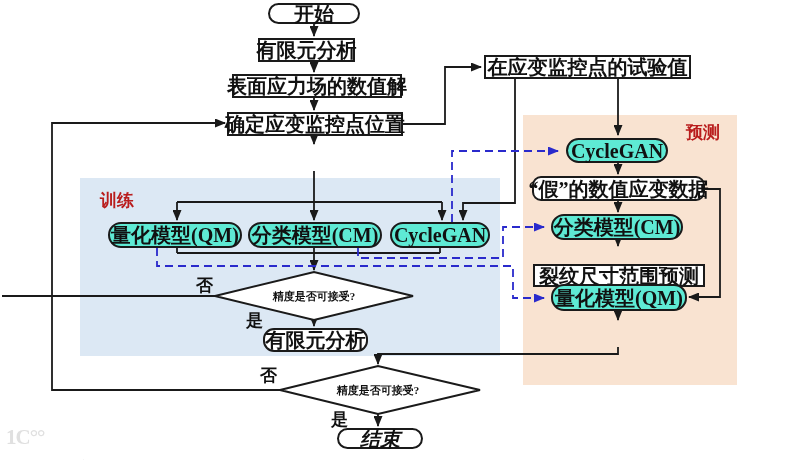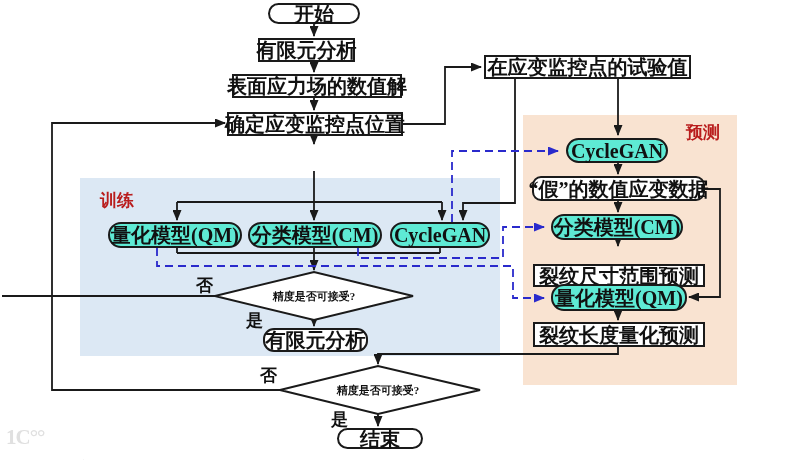--- a/index.html
+++ b/index.html
@@ -107,24 +107,23 @@
   <div class="node pill" style="left:390px;top:222px;width:100px;height:26px;">CycleGAN</div>
 
   <div class="dtext" style="left:234px;top:286px;width:160px;height:20px;">精度是否可接受?</div>
   <div class="node terminal" style="left:263px;top:328px;width:105px;height:24px;">有限元分析</div>
 
   <div class="node pill" style="left:566px;top:138px;width:102px;height:25px;">CycleGAN</div>
   <div class="node" style="left:532px;top:176px;width:173px;height:25px;border-radius:9px;">“假”的数值应变数据</div>
   <div class="node pill" style="left:551px;top:214px;width:132px;height:26px;">分类模型(CM)</div>
   <div class="node" style="left:533px;top:264px;width:172px;height:23px;">裂纹尺寸范围预测</div>
   <div class="node pill" style="left:551px;top:284px;width:136px;height:27px;">量化模型(QM)</div>
-  <div class="node" style="left:533px;top:322px;width:172px;height:25px;">裂纹长度量化预测</div>
 
   <div class="dtext" style="left:298px;top:380px;width:160px;height:20px;">精度是否可接受?</div>
-  <div class="node terminal" style="left:337px;top:428px;width:86px;height:21px;">结束</div>
+  <div class="node terminal" style="left:337px;top:428px;width:86px;height:21px;font-style:italic;">结束</div>
 
   <div class="blabel" style="left:196px;top:274px;">否</div>
   <div class="blabel" style="left:246px;top:309px;">是</div>
   <div class="blabel" style="left:260px;top:364px;">否</div>
   <div class="blabel" style="left:331px;top:408px;">是</div>
 
   <div class="watermark">
     <span class="wlogo">1C°°</span>
     <span class="wtext">大数跨境</span>
   </div>

